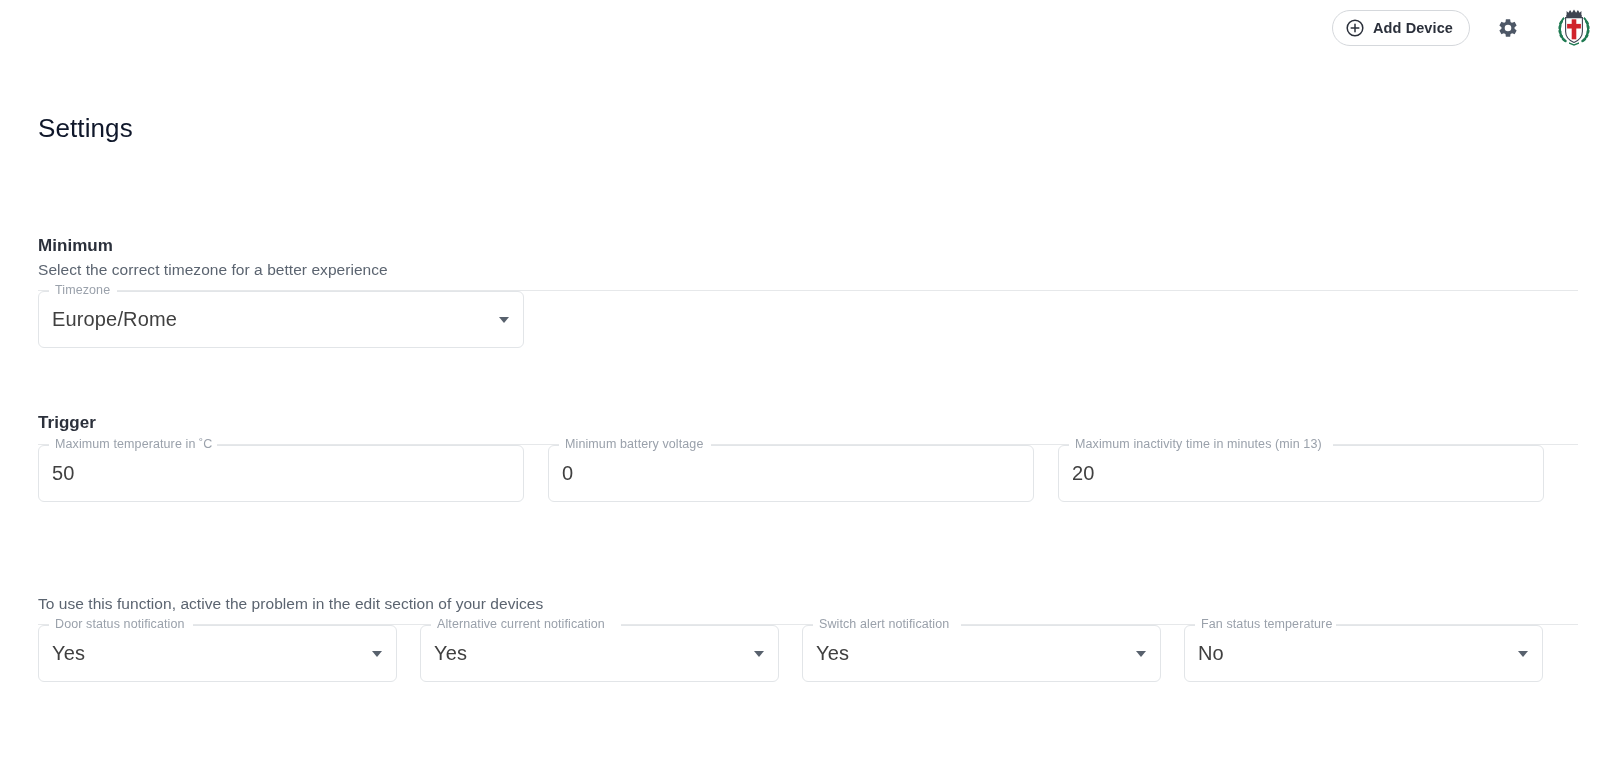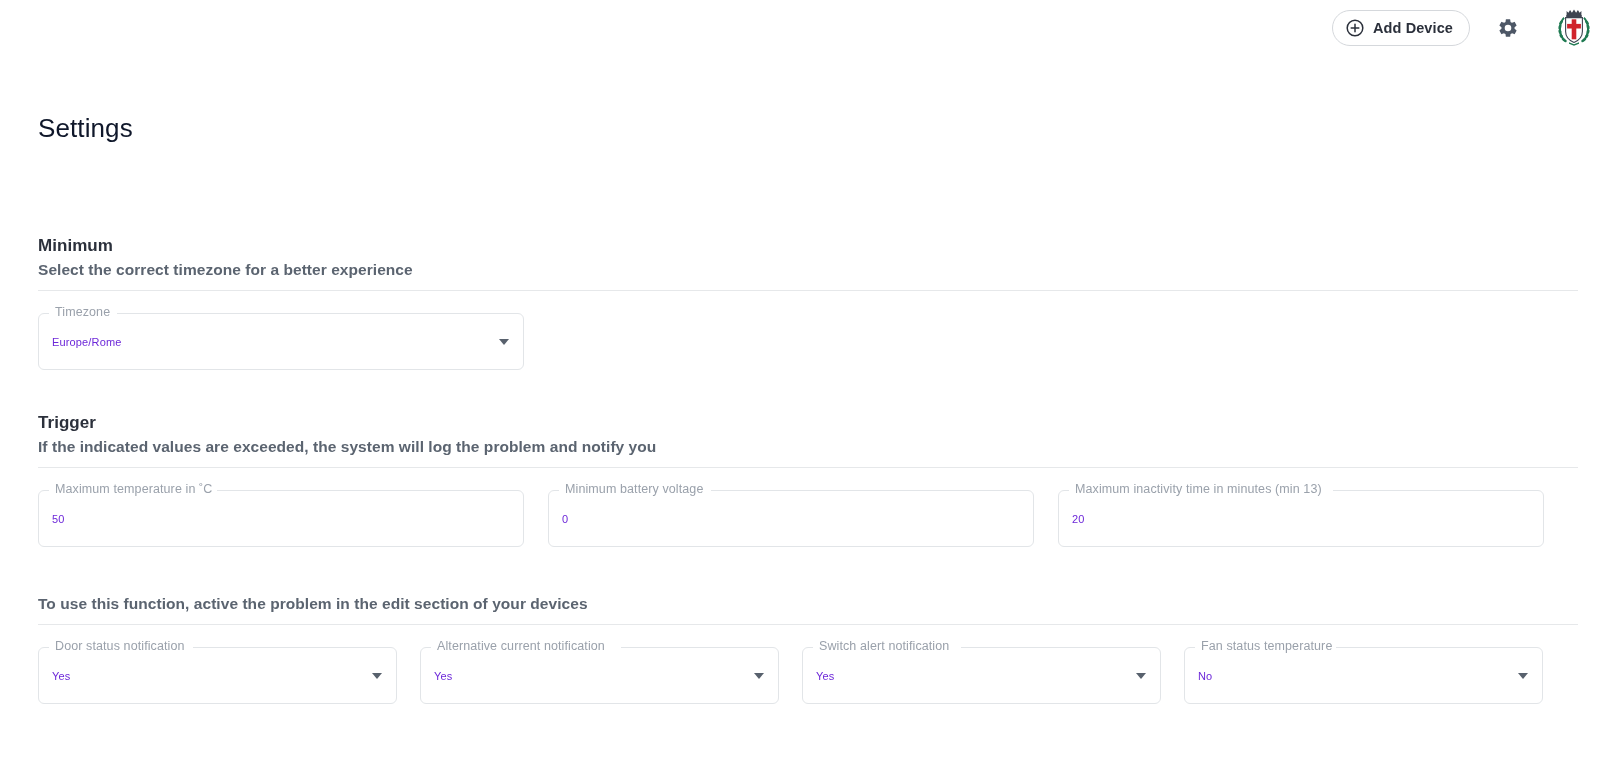--- a/index.html
+++ b/index.html
@@ -93,40 +93,38 @@
     font-weight: bold;
     color: #2b303b;
     margin: 0;
     letter-spacing: .05px;
   }
   .section-sub {
     font-size: 15.5px;
     color: #5b6470;
     margin: 5px 0 0 0;
     letter-spacing: .05px;
-    font-weight: bold;
   }
   .divider {
     height: 1px;
     background: #e6e8ea;
     margin-top: 11px;
   }
 
   .section {
     position: absolute;
     left: 38px;
     width: 1540px;
   }
   #section-general       { top: 236px; }
   #section-trigger       { top: 413px; }
   #section-notification  { top: 590px; }
 
   .fields-row {
     display: flex;
-    margin-top: 22px;
   }
 
   
   .mfield {
     position: relative;
     height: 57px;
   }
   .mfield .outline {
     position: absolute;
     inset: 0;
@@ -154,22 +152,22 @@
     white-space: nowrap;
     line-height: 14px;
   }
   .mfield .fvalue {
     position: absolute;
     left: 14px;
     top: 0;
     height: 57px;
     display: flex;
     align-items: center;
-    font-size: 11px;
-    color: #6d28d9;
+    font-size: 20px;
+    color: #404040;
     letter-spacing: .15px;
   }
   .mfield .caret {
     position: absolute;
     right: 15px;
     top: 50%;
     transform: translateY(-50%);
     width: 0; height: 0;
     border-left: 5.5px solid transparent;
     border-right: 5.5px solid transparent;
@@ -266,21 +264,20 @@
         <span class="flabel">Timezone</span>
         <span class="fvalue">Europe/Rome</span>
         <span class="caret"></span>
       </div>
 
     </div>
   </div>
 
   <div class="section" id="section-trigger">
     <h2 class="section-title">Trigger</h2>
-    <p class="section-sub">If the indicated values are exceeded, the system will log the problem and notify you</p>
     <div class="divider"></div>
 
     <div class="fields-row">
 
       <div class="mfield input w-trigger gap-trigger">
         <span class="outline"></span>
         <span class="notch" style="width:168px;"></span>
         <span class="flabel">Maximum temperature in ˚C</span>
         <span class="fvalue">50</span>
       </div>

